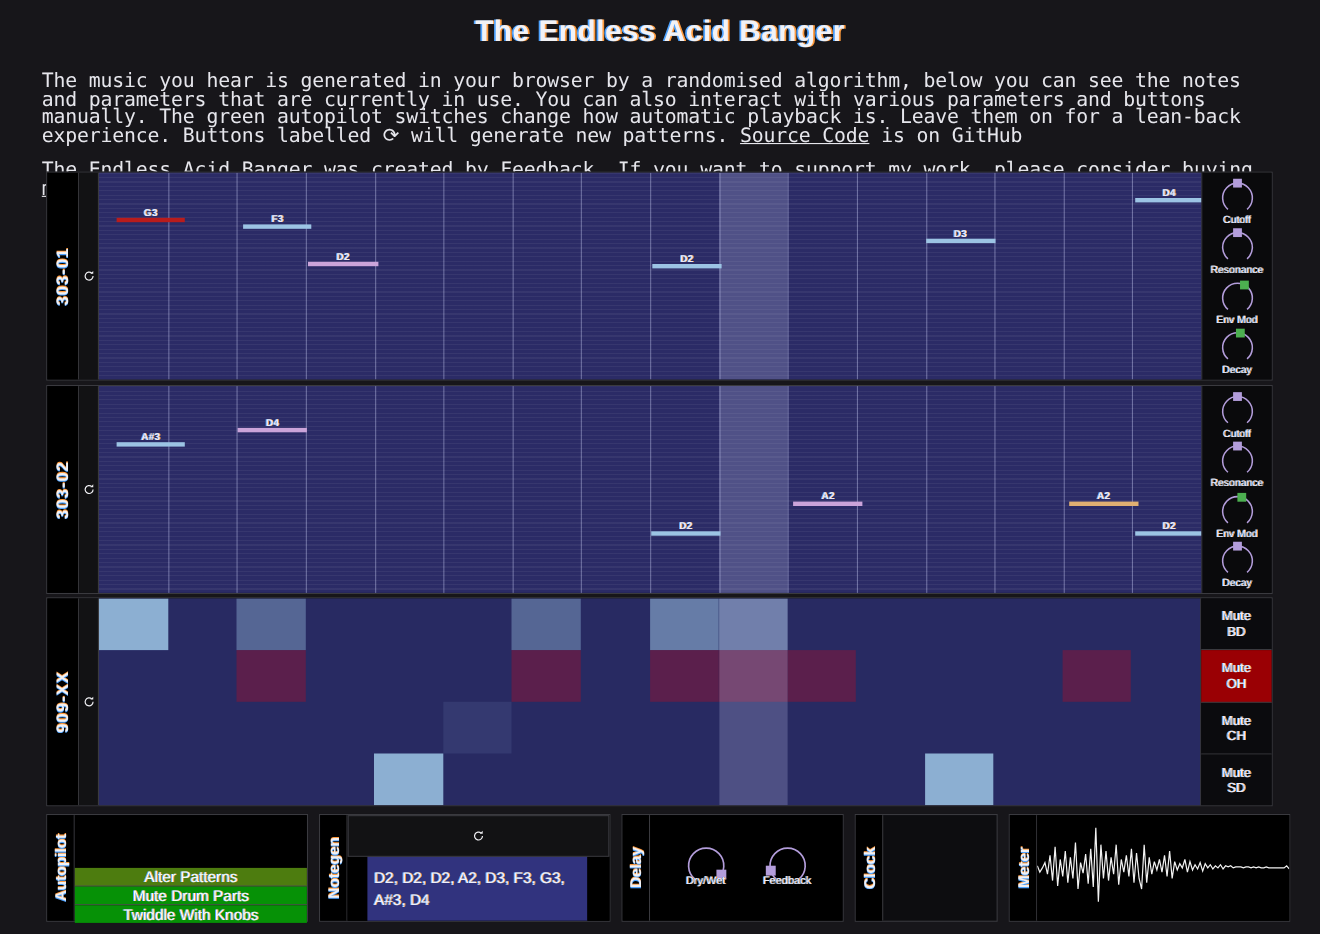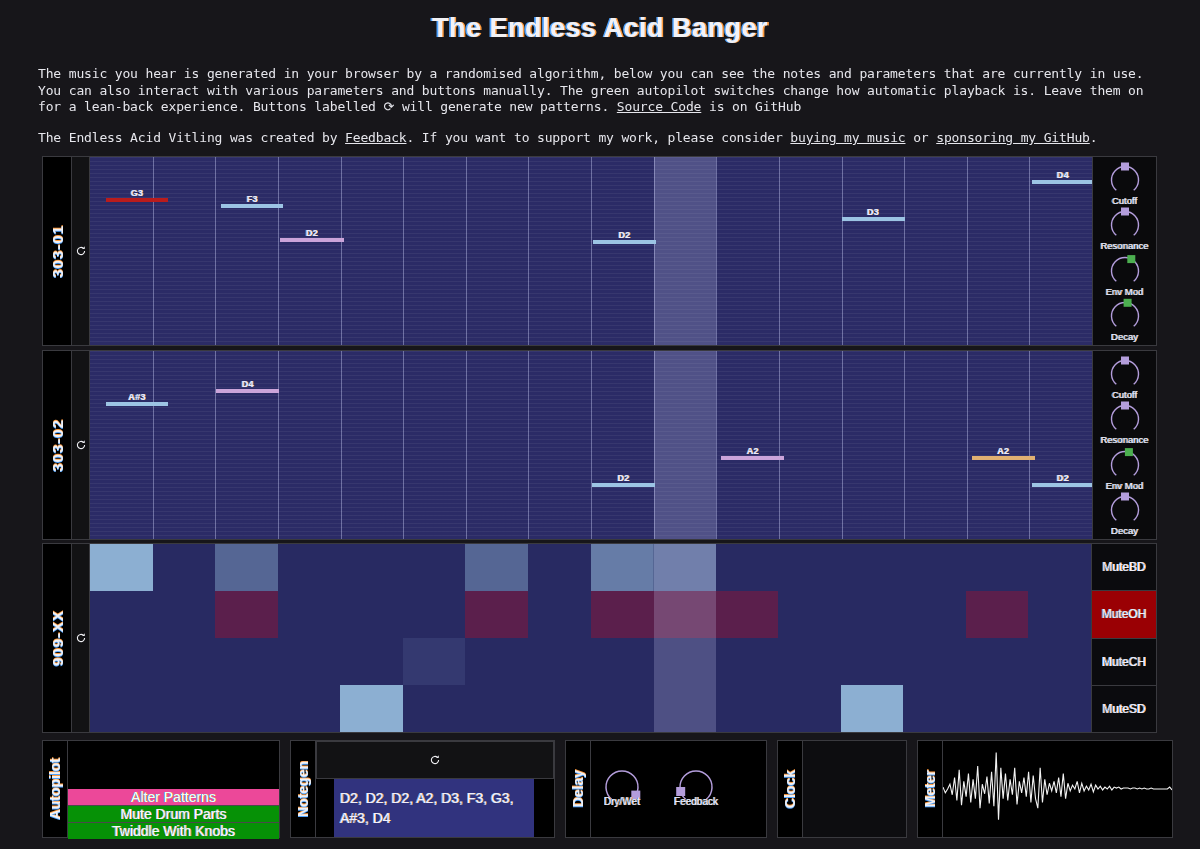--- a/index.html
+++ b/index.html
@@ -17,21 +17,21 @@
     font-family:"Liberation Sans", sans-serif;
     font-weight:bold;
     font-size:27px;
     letter-spacing:.5px;
     color:#f2f2f5;
     margin:13px 0 0 0;
     text-shadow:-1.6px 0 #4fa3ff, 1.6px 0 #ff9b3d;
   }
   .intro{
     margin:22px 38px 0 38px;
-    font-size:13px;
+    font-size:18px;
     line-height:16.7px;
     color:#e6e6ec;
     font-family:"DejaVu Sans Mono", monospace;
     letter-spacing:-0.15px;
   }
   .intro.second{margin-top:14px;}
   .intro a{color:#e6e6ec;text-decoration:underline;}
 
   
   .rack{position:absolute;left:42px;}
@@ -120,21 +120,21 @@
   .dcell{position:absolute;}
   .mutes{
     width:64px;flex:0 0 64px;
     display:flex;flex-direction:column;
     border-left:1px solid #3a3a3f;
   }
   .mute{
     flex:1 1 0;
     background:#0b0b0e;
     border-bottom:1px solid #3a3a3f;
-    display:flex;flex-direction:row;
+    display:flex;flex-direction:column;
     align-items:center;justify-content:center;
     font-family:"Liberation Sans", sans-serif;
     font-size:12px;line-height:14px;
     color:#eeeef6;
     text-shadow:-.9px 0 #4fa3ff, .9px 0 #ff9b3d;
     cursor:pointer;
   }
   .mute:last-child{border-bottom:none;}
   .mute.on{background:#9a0004;}
 
@@ -176,21 +176,21 @@
     flex:1 1 auto;background:#31337e;
     display:flex;align-items:center;
     padding:6px 6px;box-sizing:border-box;
     font-family:"Liberation Sans", sans-serif;
     font-size:14px;line-height:20px;
     color:#f0f0fa;
     text-shadow:-.9px 0 #4fa3ff, .9px 0 #ff9b3d;
   }
   .ng-pad2{width:20px;flex:0 0 20px;background:#000;}
 
-  .fx-knobs{flex:1 1 auto;display:flex;align-items:center;gap:12px;}
+  .fx-knobs{flex:1 1 auto;display:flex;align-items:center;justify-content:center;gap:12px;}
   .fx-knob{position:relative;width:62px;height:52px;cursor:pointer;}
   .fx-knob svg{display:block;width:62px;height:52px;}
   .fx-knob .kl{
     position:absolute;left:0;right:0;bottom:8px;
     text-align:center;font-size:10px;
     font-family:"Liberation Sans", sans-serif;
     color:#eeeef6;
     text-shadow:-.8px 0 #4fa3ff, .8px 0 #ff9b3d;
   }
   .meter-wrap{flex:1 1 auto;position:relative;background:#000;}
@@ -198,21 +198,21 @@
 </style>
 </head>
 <body>
 
 <div class="page">
 
   <h1 class="title">The Endless Acid Banger</h1>
 
   <p class="intro"><span>The music you hear is generated in your browser by a randomised algorithm, below you can see the notes and parameters that are currently in use. You can also interact with various parameters and buttons manually. The green autopilot switches change how automatic playback is. Leave them on for a lean-back experience. Buttons labelled </span><span>⟳</span><span> will generate new patterns. </span><a href="#">Source Code</a><span> is on GitHub</span></p>
 
-  <p class="intro second"><span>The Endless Acid Vitling was created by </span><a href="#">Feedback</a><span>. If you want to support my work, please consider </span><a href="#">buying my music</a><span> or </span><a href="#">sponsoring my GitHub</a><span>.</span></p>
+  <p class="intro second"><span>The Endless Acid Banger was created by </span><a href="#">Feedback</a><span>. If you want to support my work, please consider </span><a href="#">buying my music</a><span> or </span><a href="#">sponsoring my GitHub</a><span>.</span></p>
 
   <div class="rack" style="top:143px;width:1115px;height:190px;">
     <div class="frame" style="width:100%;height:100%;">
       <div class="vlabel">
           <span>303-01</span>
         </div>
       <div class="randcol">
         <svg class="refresh" viewBox="0 0 20 20">
           <path d="M16 10a6 6 0 1 1-1.9-4.35" fill="none" stroke="#f0f0f4" stroke-width="1.8"></path>
           <path d="M16.3 2.2 L16.3 6.6 L11.9 6.6 Z" fill="#f0f0f4"></path>
@@ -427,21 +427,21 @@
   </div>
 
   <div class="bottom">
 
     <div class="panel" style="width:238px;">
       <div class="vlabel">
           <span>Autopilot</span>
         </div>
       <div class="panel-body">
         <div class="ap-btns" id="apbtns">
-            <div class="ap-btn" style="background: #ec4899; margin-top: 48px;">Alter Patterns</div>
+            <div class="ap-btn" style="background: #4d7c0f; margin-top: 48px;">Alter Patterns</div>
             <div class="ap-btn" style="background: rgb(6, 145, 6);">Mute Drum Parts</div>
             <div class="ap-btn" style="background: rgb(6, 145, 6);">Twiddle With Knobs</div>
           </div>
       </div>
     </div>
 
     <div class="panel" style="width:265px;">
       <div class="vlabel">
           <span>Notegen</span>
         </div>

